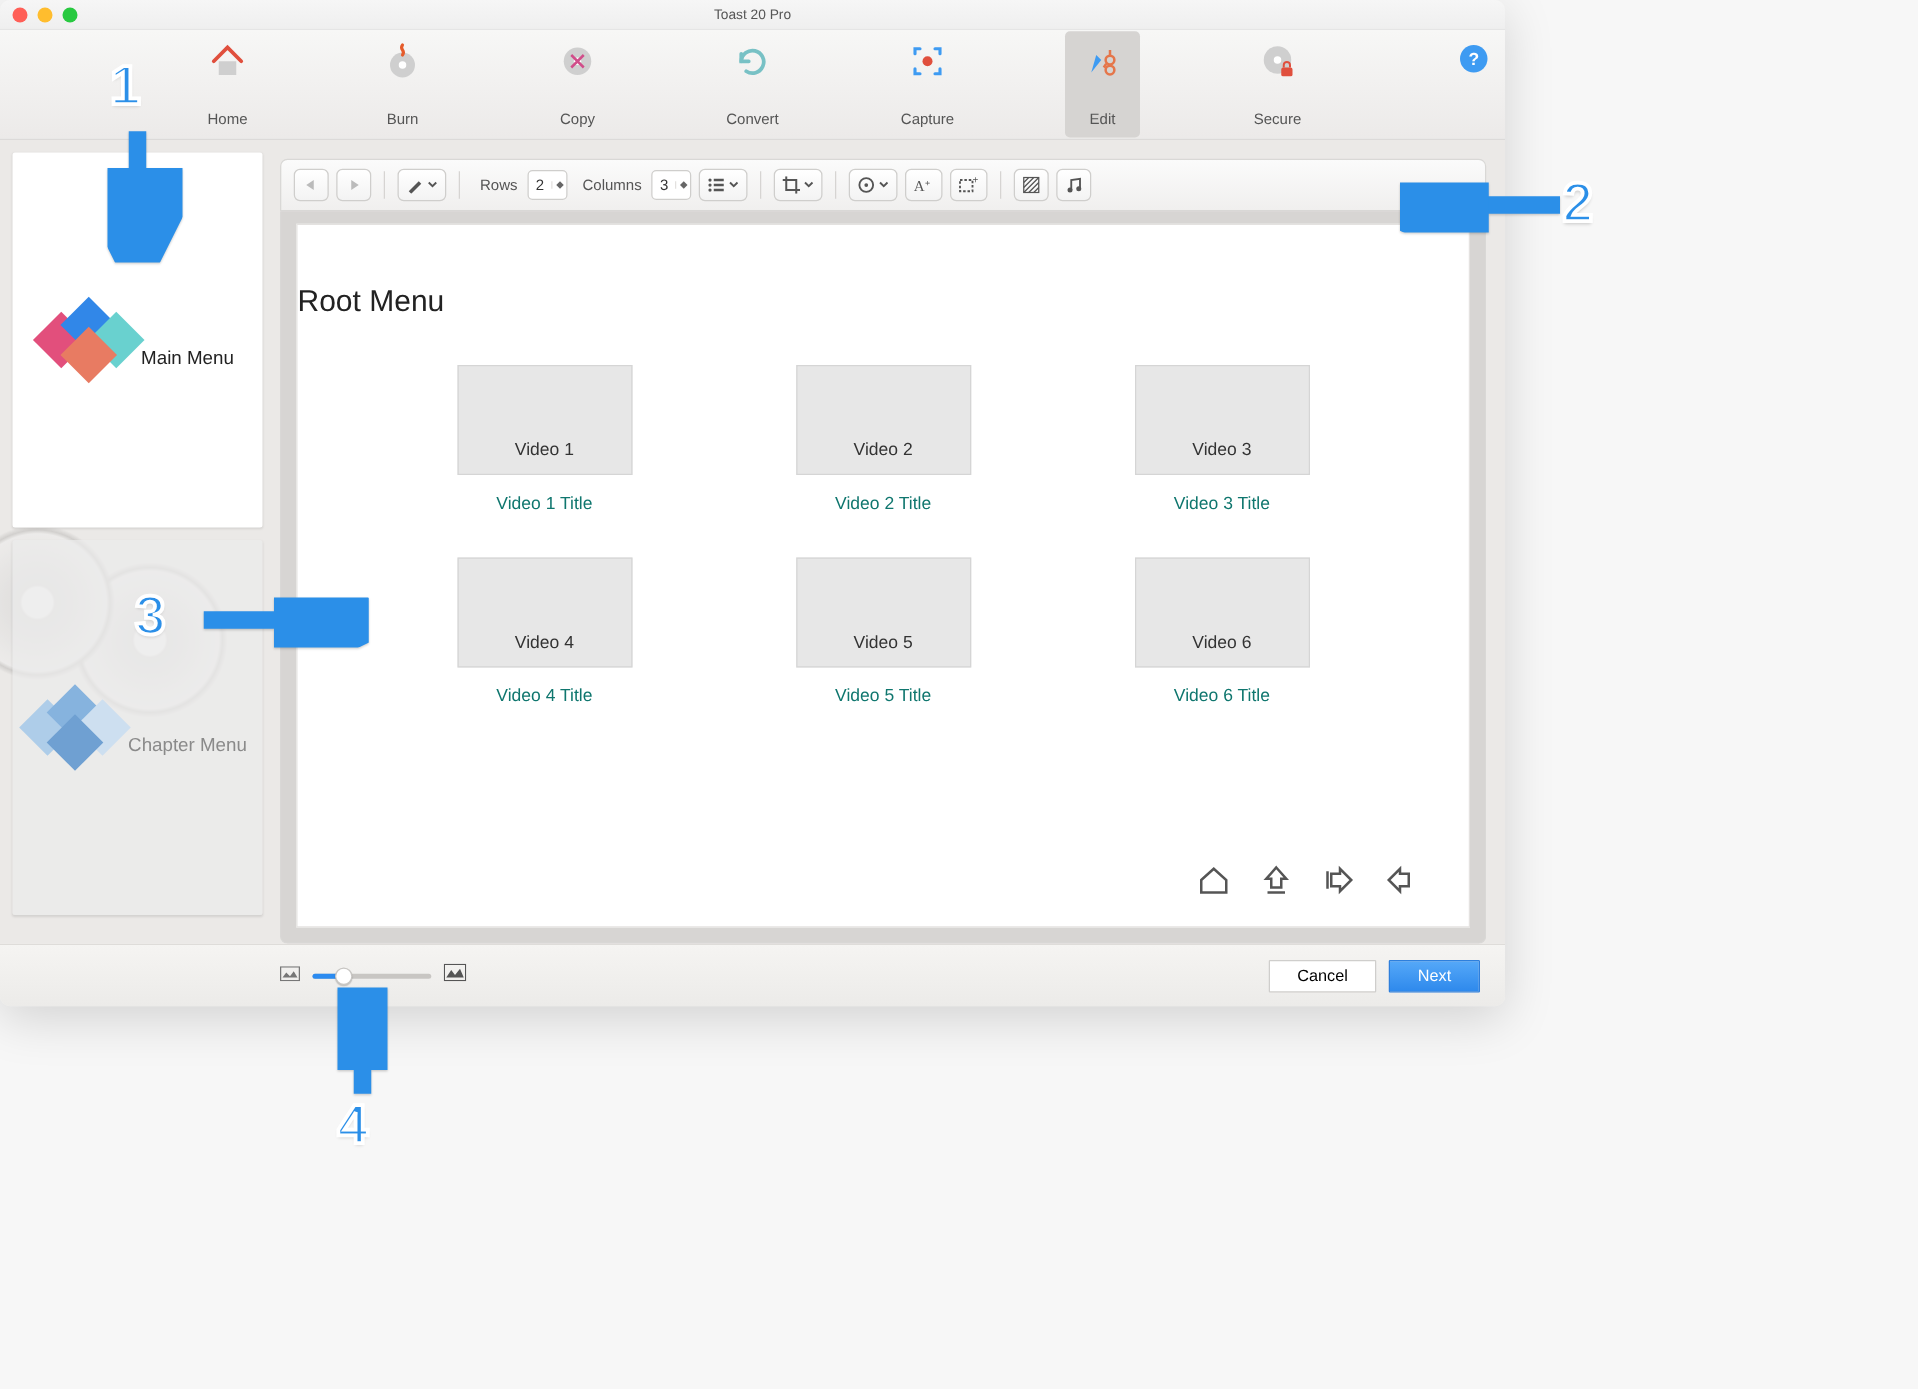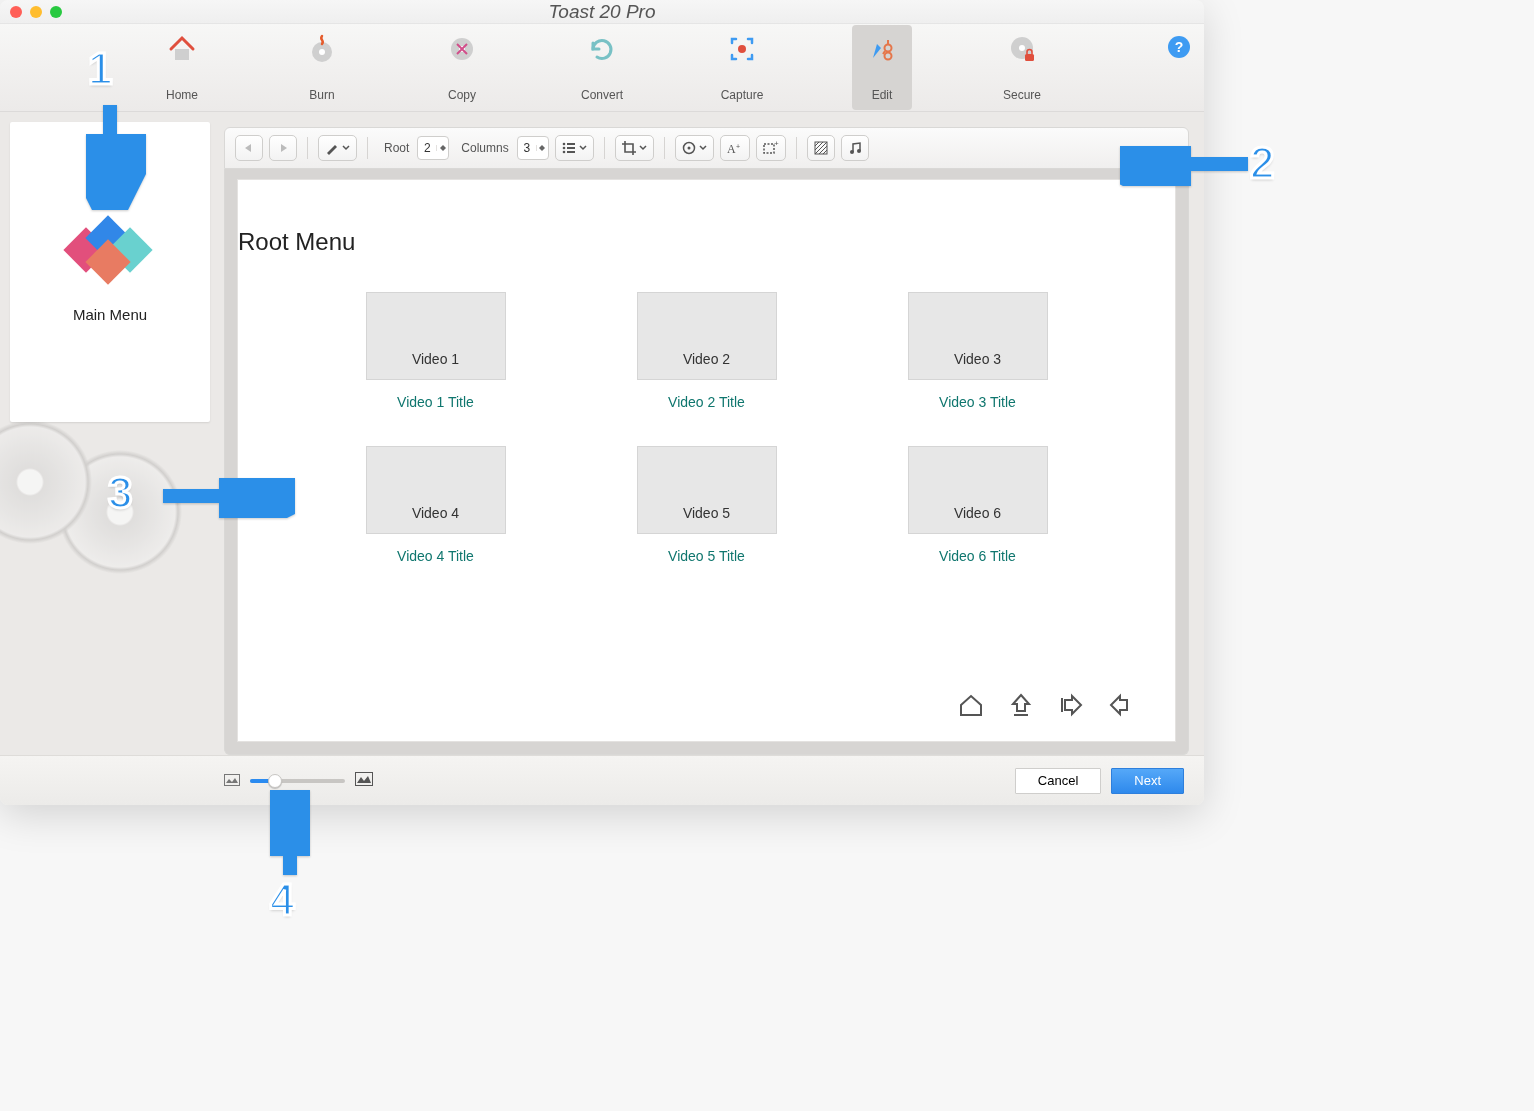--- a/index.html
+++ b/index.html
@@ -31,21 +31,21 @@
   display: flex;
   align-items: center;
   position: relative;
   border-bottom: 1px solid #e5e5e5;
 }
 .traffic { display:flex; gap:8px; margin-left:10px;}
 .traffic span { width:12px; height:12px; border-radius:50%; display:inline-block;}
 .t-close{background:#ff5f57;}
 .t-min{background:#ffbd2e;}
 .t-max{background:#28c940;}
-.titlebar .title { position:absolute; left:0; right:0; text-align:center; font-size:19px; color:#555;font-style:italic;}
+.titlebar .title { position:absolute; left:0; right:0; text-align:center; font-size:11px; color:#555;}
 
 
 .toolbar {
   height: 88px;
   background: linear-gradient(#f7f7f6,#eceae9);
   display:flex;
   justify-content:center;
   align-items:center;
   gap: 80px;
   border-bottom: 1px solid #dcdad9;
@@ -61,21 +61,21 @@
 
 
 .content::before{
   content:""; position:absolute; left:-30px; top:310px; width:260px; height:160px;
   background: radial-gradient(circle at 60px 60px, #fdfdfd 12px, #d9d8d7 14px, #eeedec 55px, #c1bfbd 58px, transparent 62px),
               radial-gradient(circle at 150px 90px, #fdfdfd 12px, #d9d8d7 14px, #f0efee 55px, #c1bfbd 58px, transparent 62px);
   opacity:0.6;
 }
 
 .sidepanel{ width:220px; padding:10px; display:flex; flex-direction:column; gap:10px; z-index:2;}
-.menu-card{ background:#fff; border-radius:2px; height:300px; display:flex; flex-direction:column; align-items:center; justify-content:center; box-shadow:0 1px 2px rgba(0,0,0,0.1); position:relative;text-align:right;}
+.menu-card{ background:#fff; border-radius:2px; height:300px; display:flex; flex-direction:row; align-items:center; justify-content:center; box-shadow:0 1px 2px rgba(0,0,0,0.1); position:relative;text-align:right;}
 .menu-card.dim{ background:rgba(235,235,235,0.7);}
 .deco-squares{ width:80px; height:56px; position:relative;}
 .deco-squares .sq{ position:absolute; width:32px; height:32px; transform:rotate(45deg);}
 .deco-squares .sq1{ background:#e24f7c; left:0; top:12px;}
 .deco-squares .sq2{ background:#3187e8; left:22px; top:0;}
 .deco-squares .sq3{ background:#69d1cf; left:44px; top:12px;}
 .deco-squares .sq4{ background:#e87b62; left:22px; top:24px;}
 .deco-squares.dim .sq1{ background:#aecde9;}
 .deco-squares.dim .sq2{ background:#86b3de;}
 .deco-squares.dim .sq3{ background:#cddff0;}
@@ -247,20 +247,29 @@
     <div class="sidepanel">
       <div class="menu-card">
         <div class="deco-squares">
           <div class="sq sq1"></div>
             <div class="sq sq2"></div>
             <div class="sq sq3"></div>
             <div class="sq sq4"></div>
         </div>
         <div class="menu-card-label">Main Menu</div>
       </div>
+      <div class="menu-card dim">
+        <div class="deco-squares dim">
+          <div class="sq sq1"></div>
+            <div class="sq sq2"></div>
+            <div class="sq sq3"></div>
+            <div class="sq sq4"></div>
+        </div>
+        <div class="menu-card-label">Chapter Menu</div>
+      </div>
     </div>
 
     <div class="editor">
       <div class="editbar">
         <div class="btn">
             <svg width="14" height="12" viewBox="0 0 14 12">
               <path d="M9 2 L3 6 L9 10 Z" fill="#bbb"></path>
             </svg>
           </div>
         <div class="btn">
@@ -271,21 +280,21 @@
         <div class="vsep"></div>
         <div class="btn">
             <svg width="14" height="14" viewBox="0 0 14 14">
               <path d="M2 12 L10 4 L12 6 L4 14 Z" fill="#555"></path>
             </svg>
             <svg width="8" height="6" viewBox="0 0 8 6" style="margin-left:3px">
               <path d="M1 1 L4 4 L7 1" stroke="#555" fill="none" stroke-width="1.5"></path>
             </svg>
           </div>
         <div class="vsep"></div>
-        <span class="lab">Root</span>
+        <span class="lab">Rows</span>
         <div class="stepwrap">
             <span>2</span>
             <div class="arrows">
               <i class="up"></i>
               <i class="dn"></i>
             </div>
           </div>
         <span class="lab">Columns</span>
         <div class="stepwrap">
             <span>3</span>

